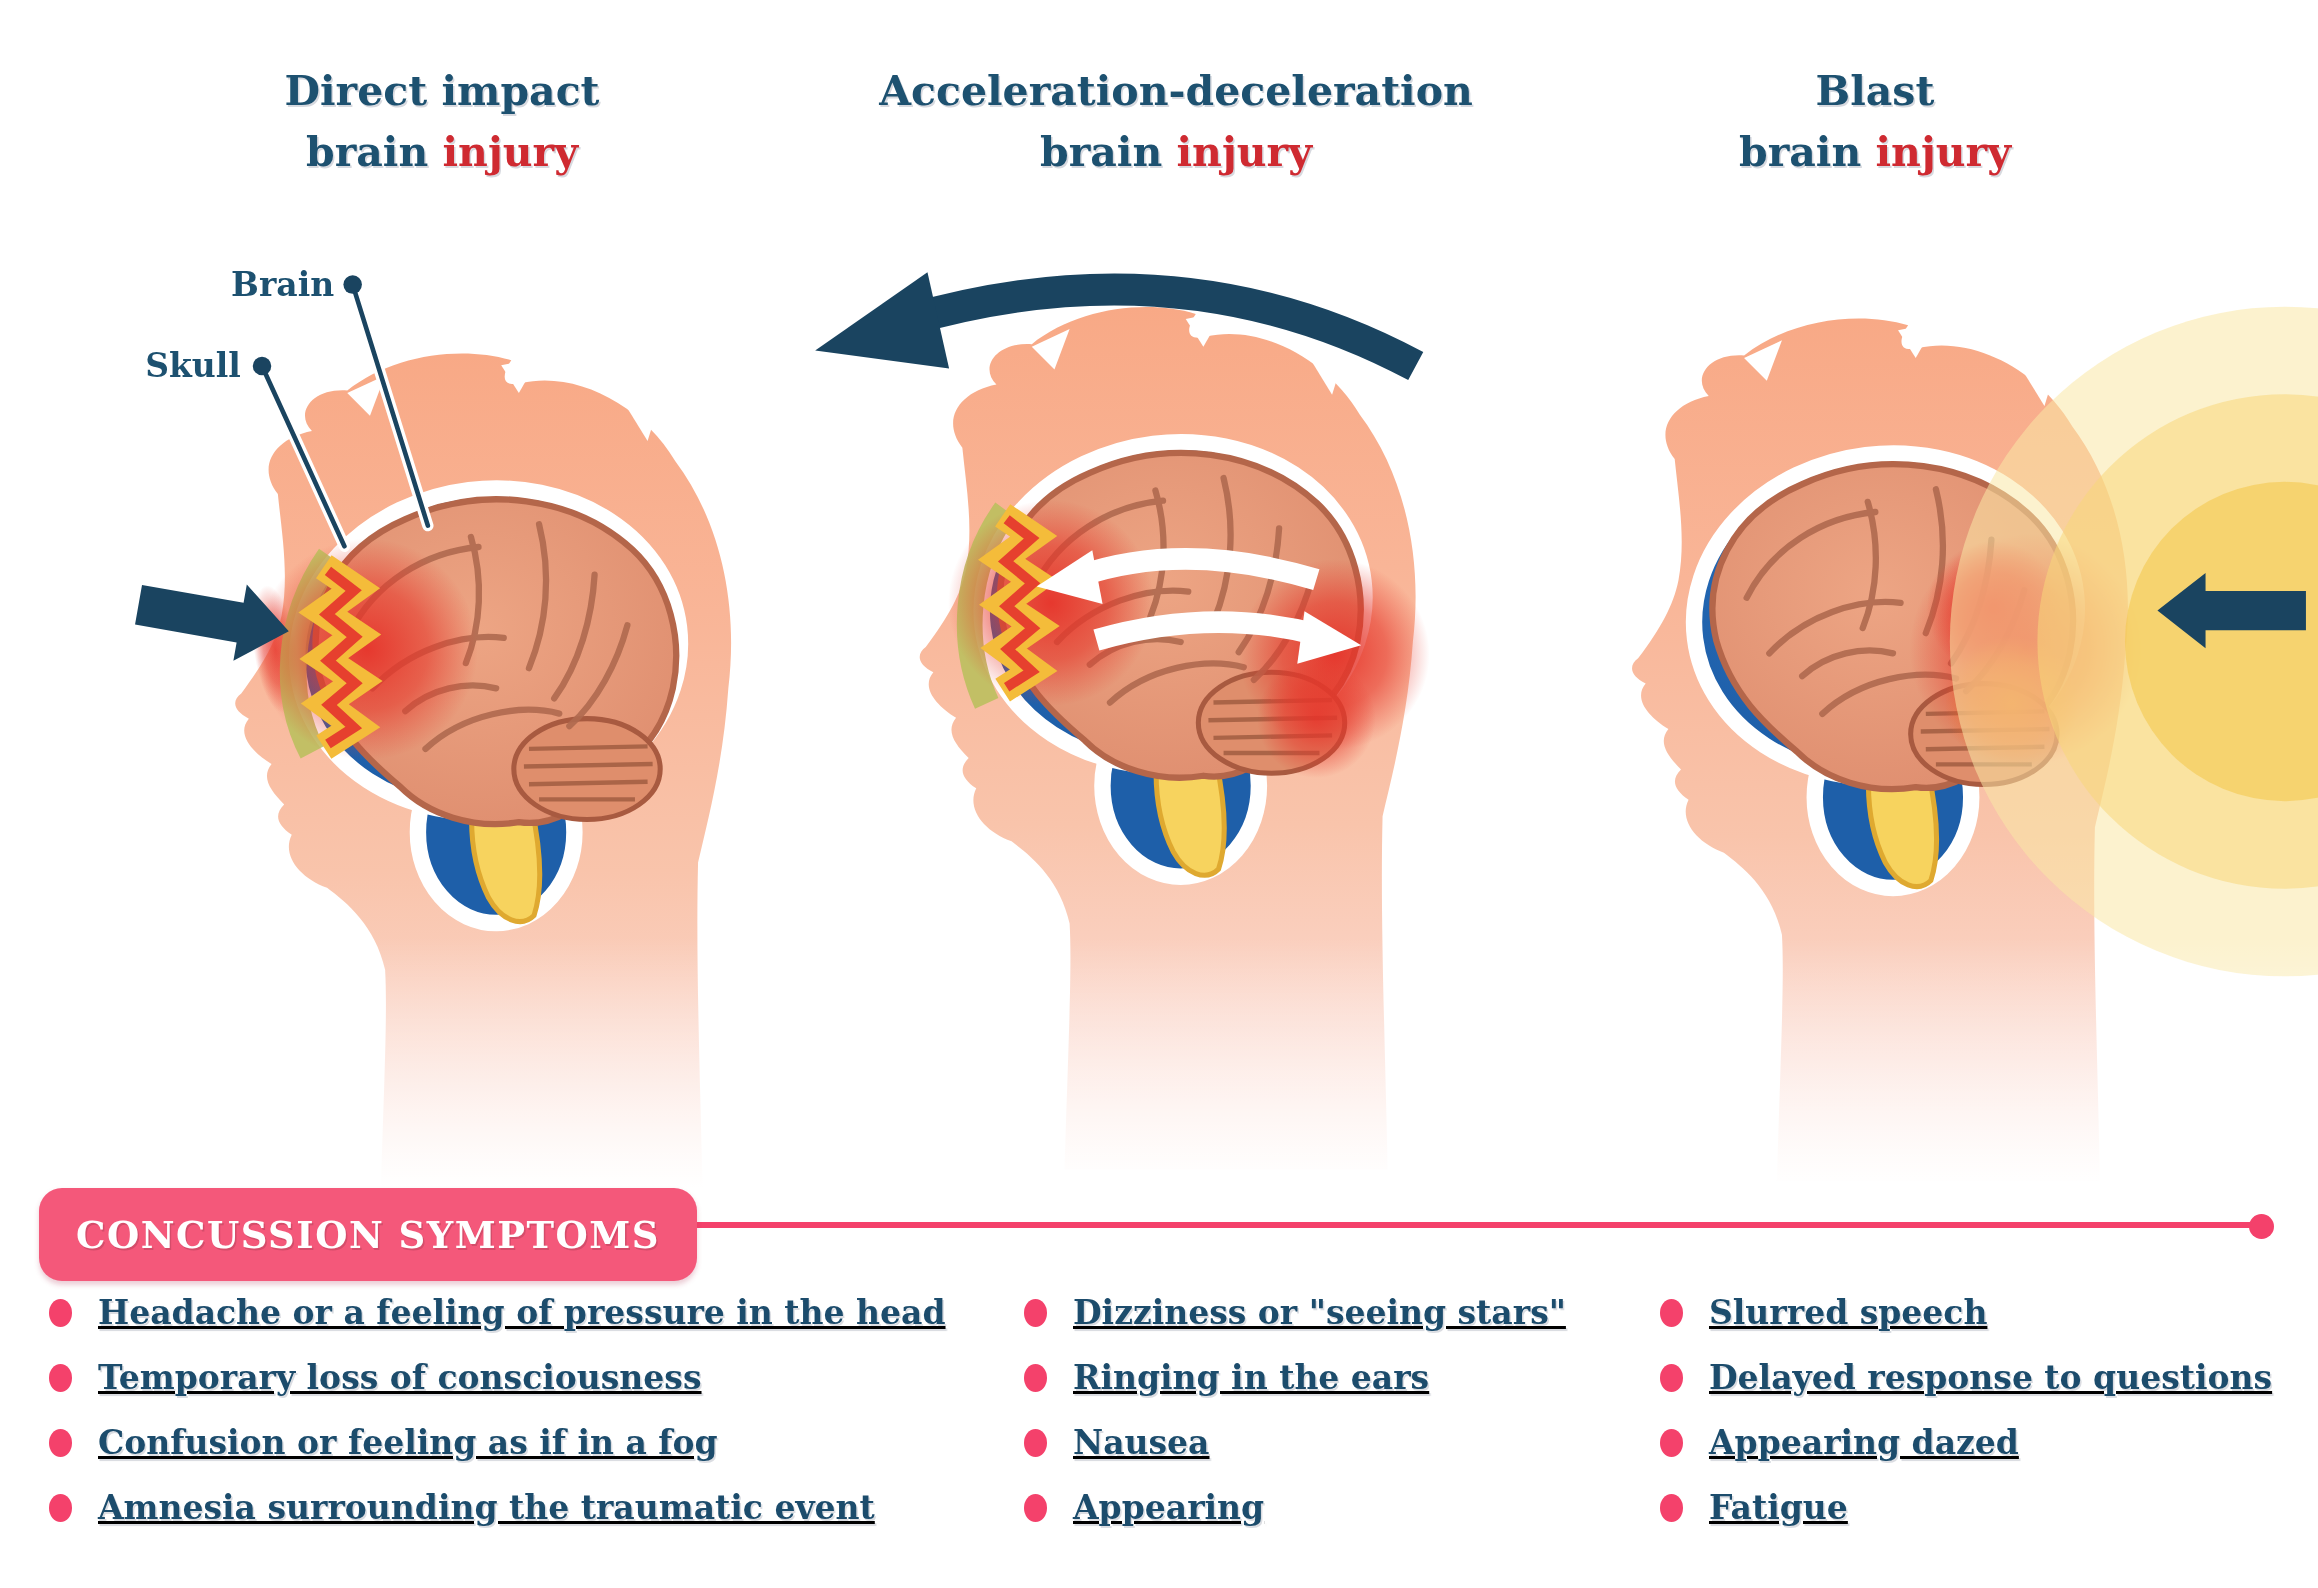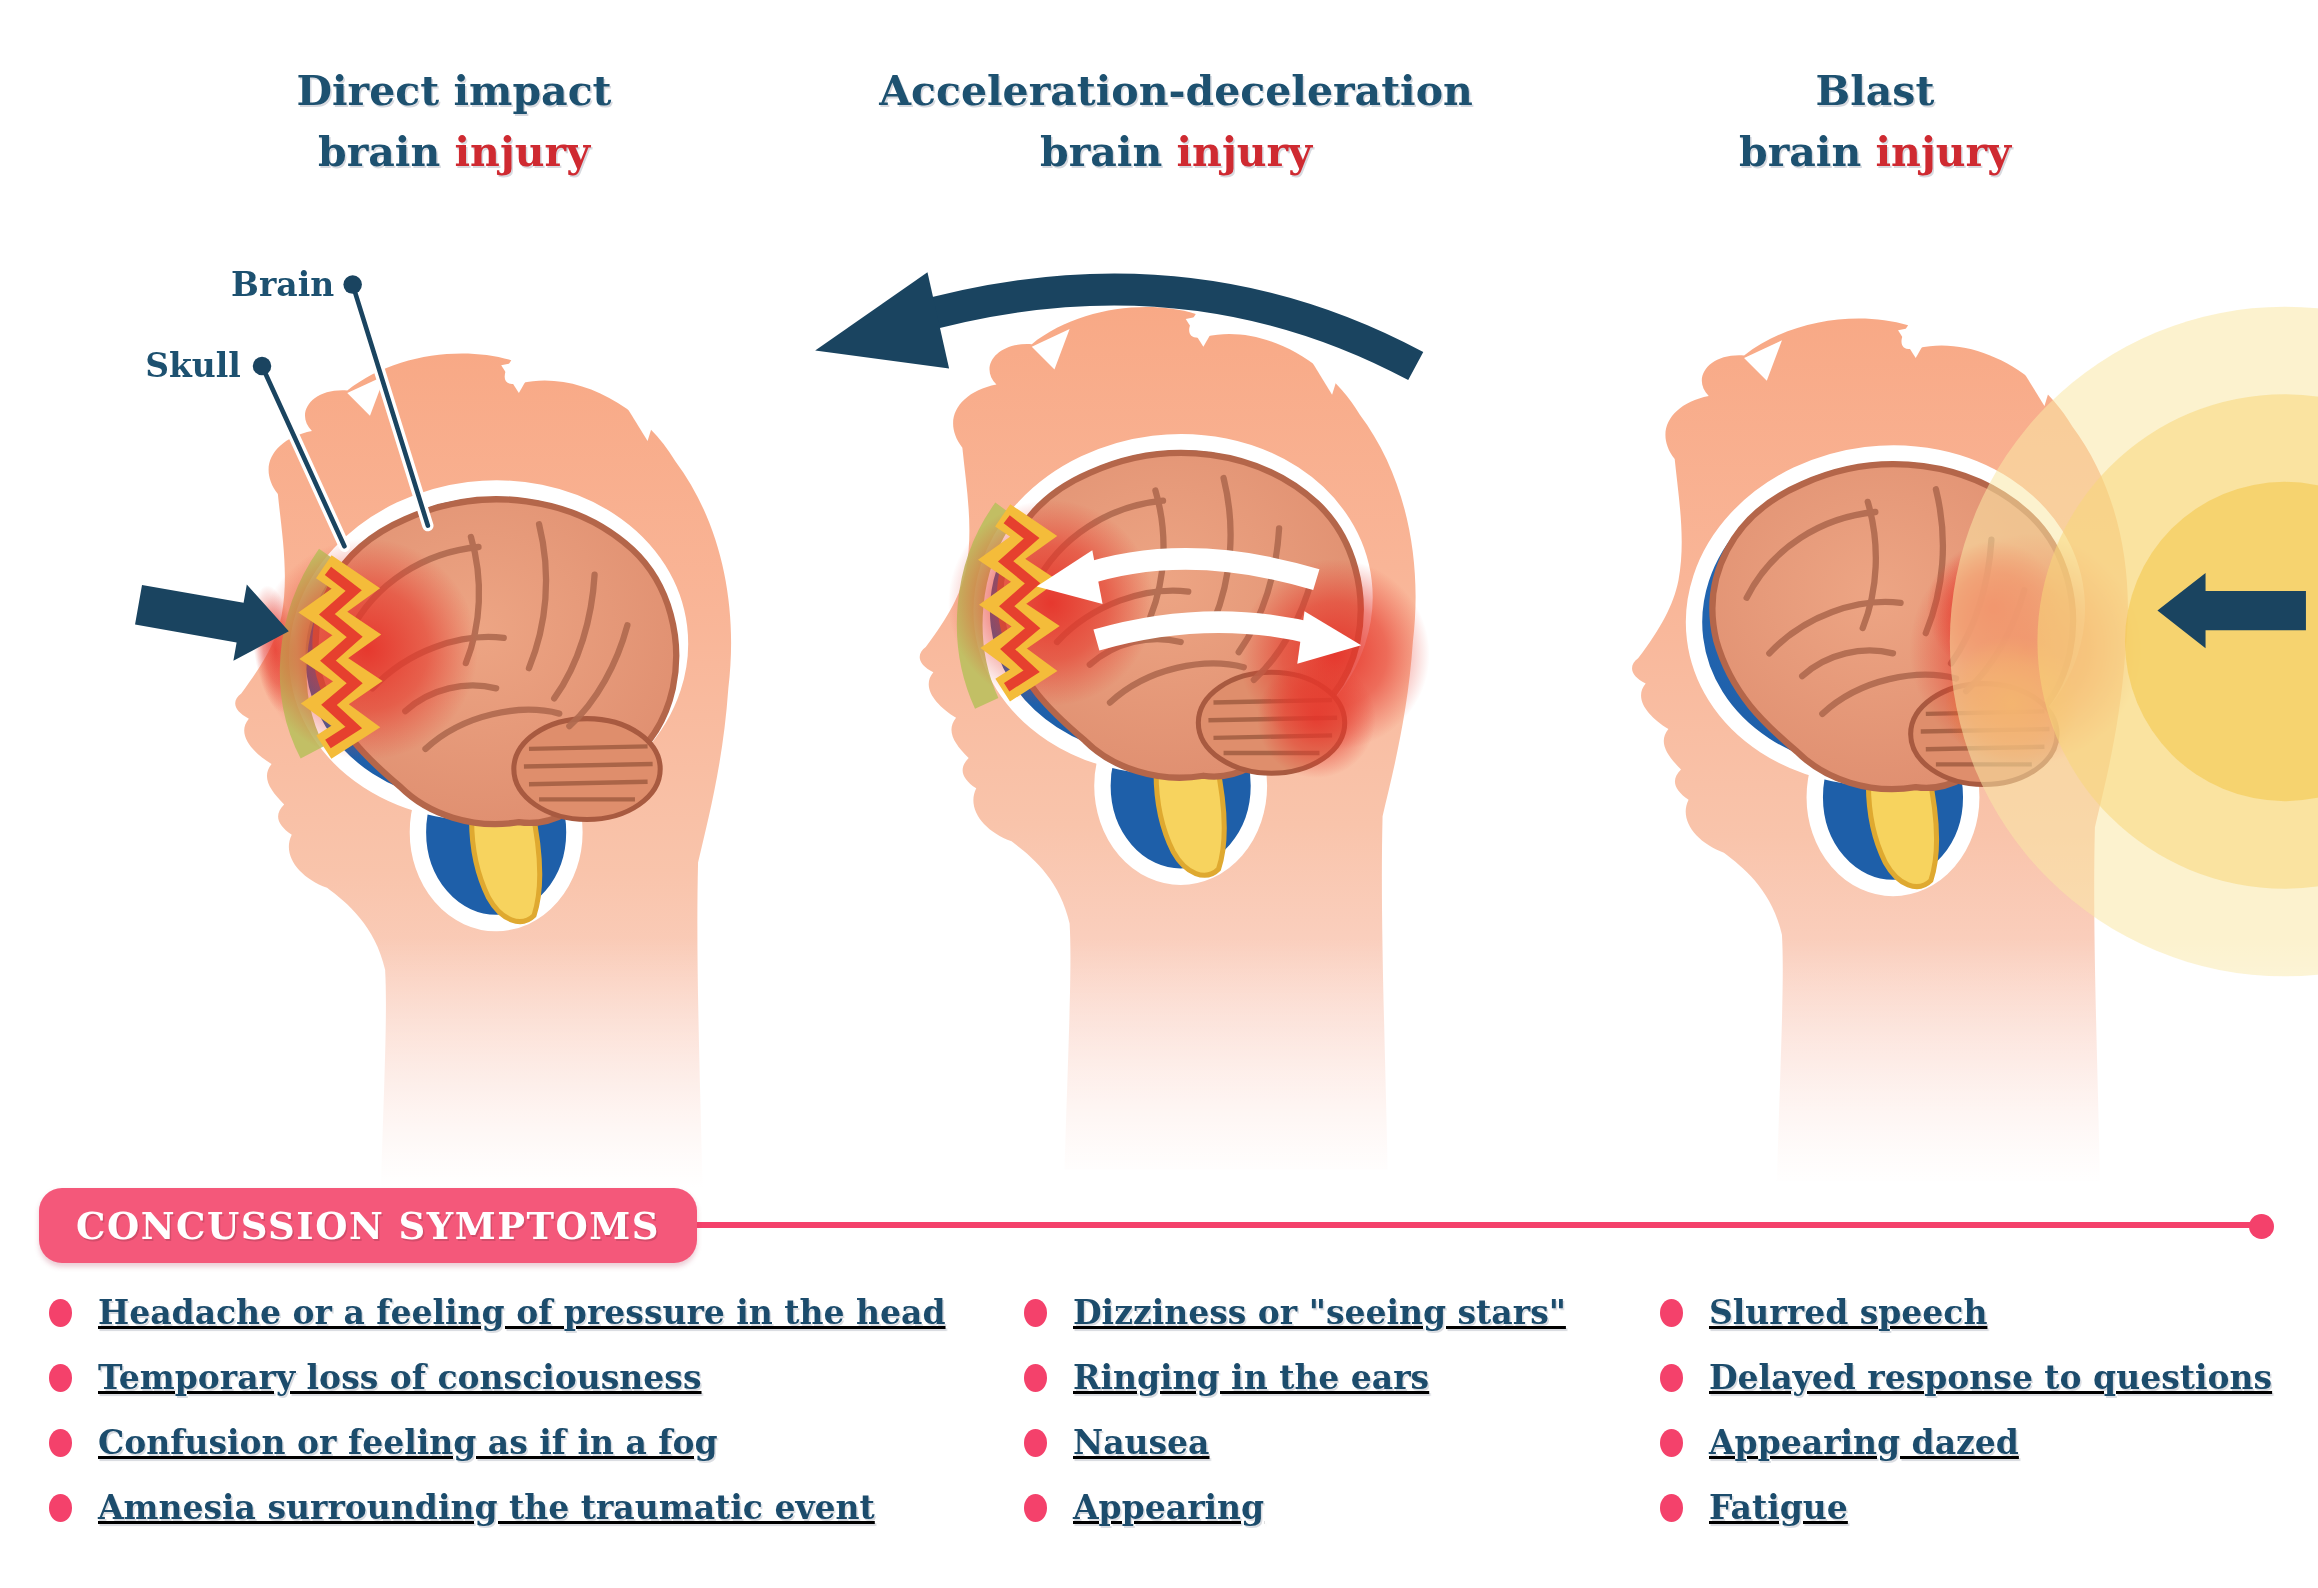--- a/index.html
+++ b/index.html
@@ -21,21 +21,21 @@
   
   .divider-line{
     position:absolute;left:567px;top:1222px;width:1696px;height:6.2px;
     background:#f4416b;z-index:1;
   }
   .divider-dot{
     position:absolute;left:2249px;top:1214px;width:25px;height:25px;
     border-radius:50%;background:#f4416b;z-index:2;
   }
   .banner{
-    position:absolute;left:39px;top:1188px;height:75px;z-index:3;
+    position:absolute;left:39px;top:1188px;height:93px;z-index:3;
     background:#f4587a;border-radius:23px;
     display:flex;align-items:center;padding:0 37px;
     box-shadow:0 3.1px 5.2px rgba(180,60,90,.25);
   }
   .banner span{
     color:#ffffff;font-weight:bold;font-size:37px;letter-spacing:1.5px;
     text-shadow:1.5px 2.1px 0 rgba(120,40,60,.25);white-space:nowrap;
   }
   
   .symptom-col{
@@ -52,21 +52,21 @@
   }
   .symptom-text{
     font-weight:bold;font-size:33px;color:#1c4c6c;
     text-shadow:1.5px 2.1px 0 rgba(110,120,140,.25);
   }
   #col1{left:49px;} #col2{left:1024px;} #col3{left:1660px;}
 </style>
 </head>
 <body>
 
-<div class="col-title" style="left:454px">
+<div class="col-title" style="left:442px">
   <div>Direct impact</div>
   <div><span>brain</span> <span class="red">injury</span></div>
 </div>
 <div class="col-title" style="left:1176px">
   <div>Acceleration-deceleration</div>
   <div><span>brain</span> <span class="red">injury</span></div>
 </div>
 <div class="col-title" style="left:1875px">
   <div>Blast</div>
   <div><span>brain</span> <span class="red">injury</span></div>

